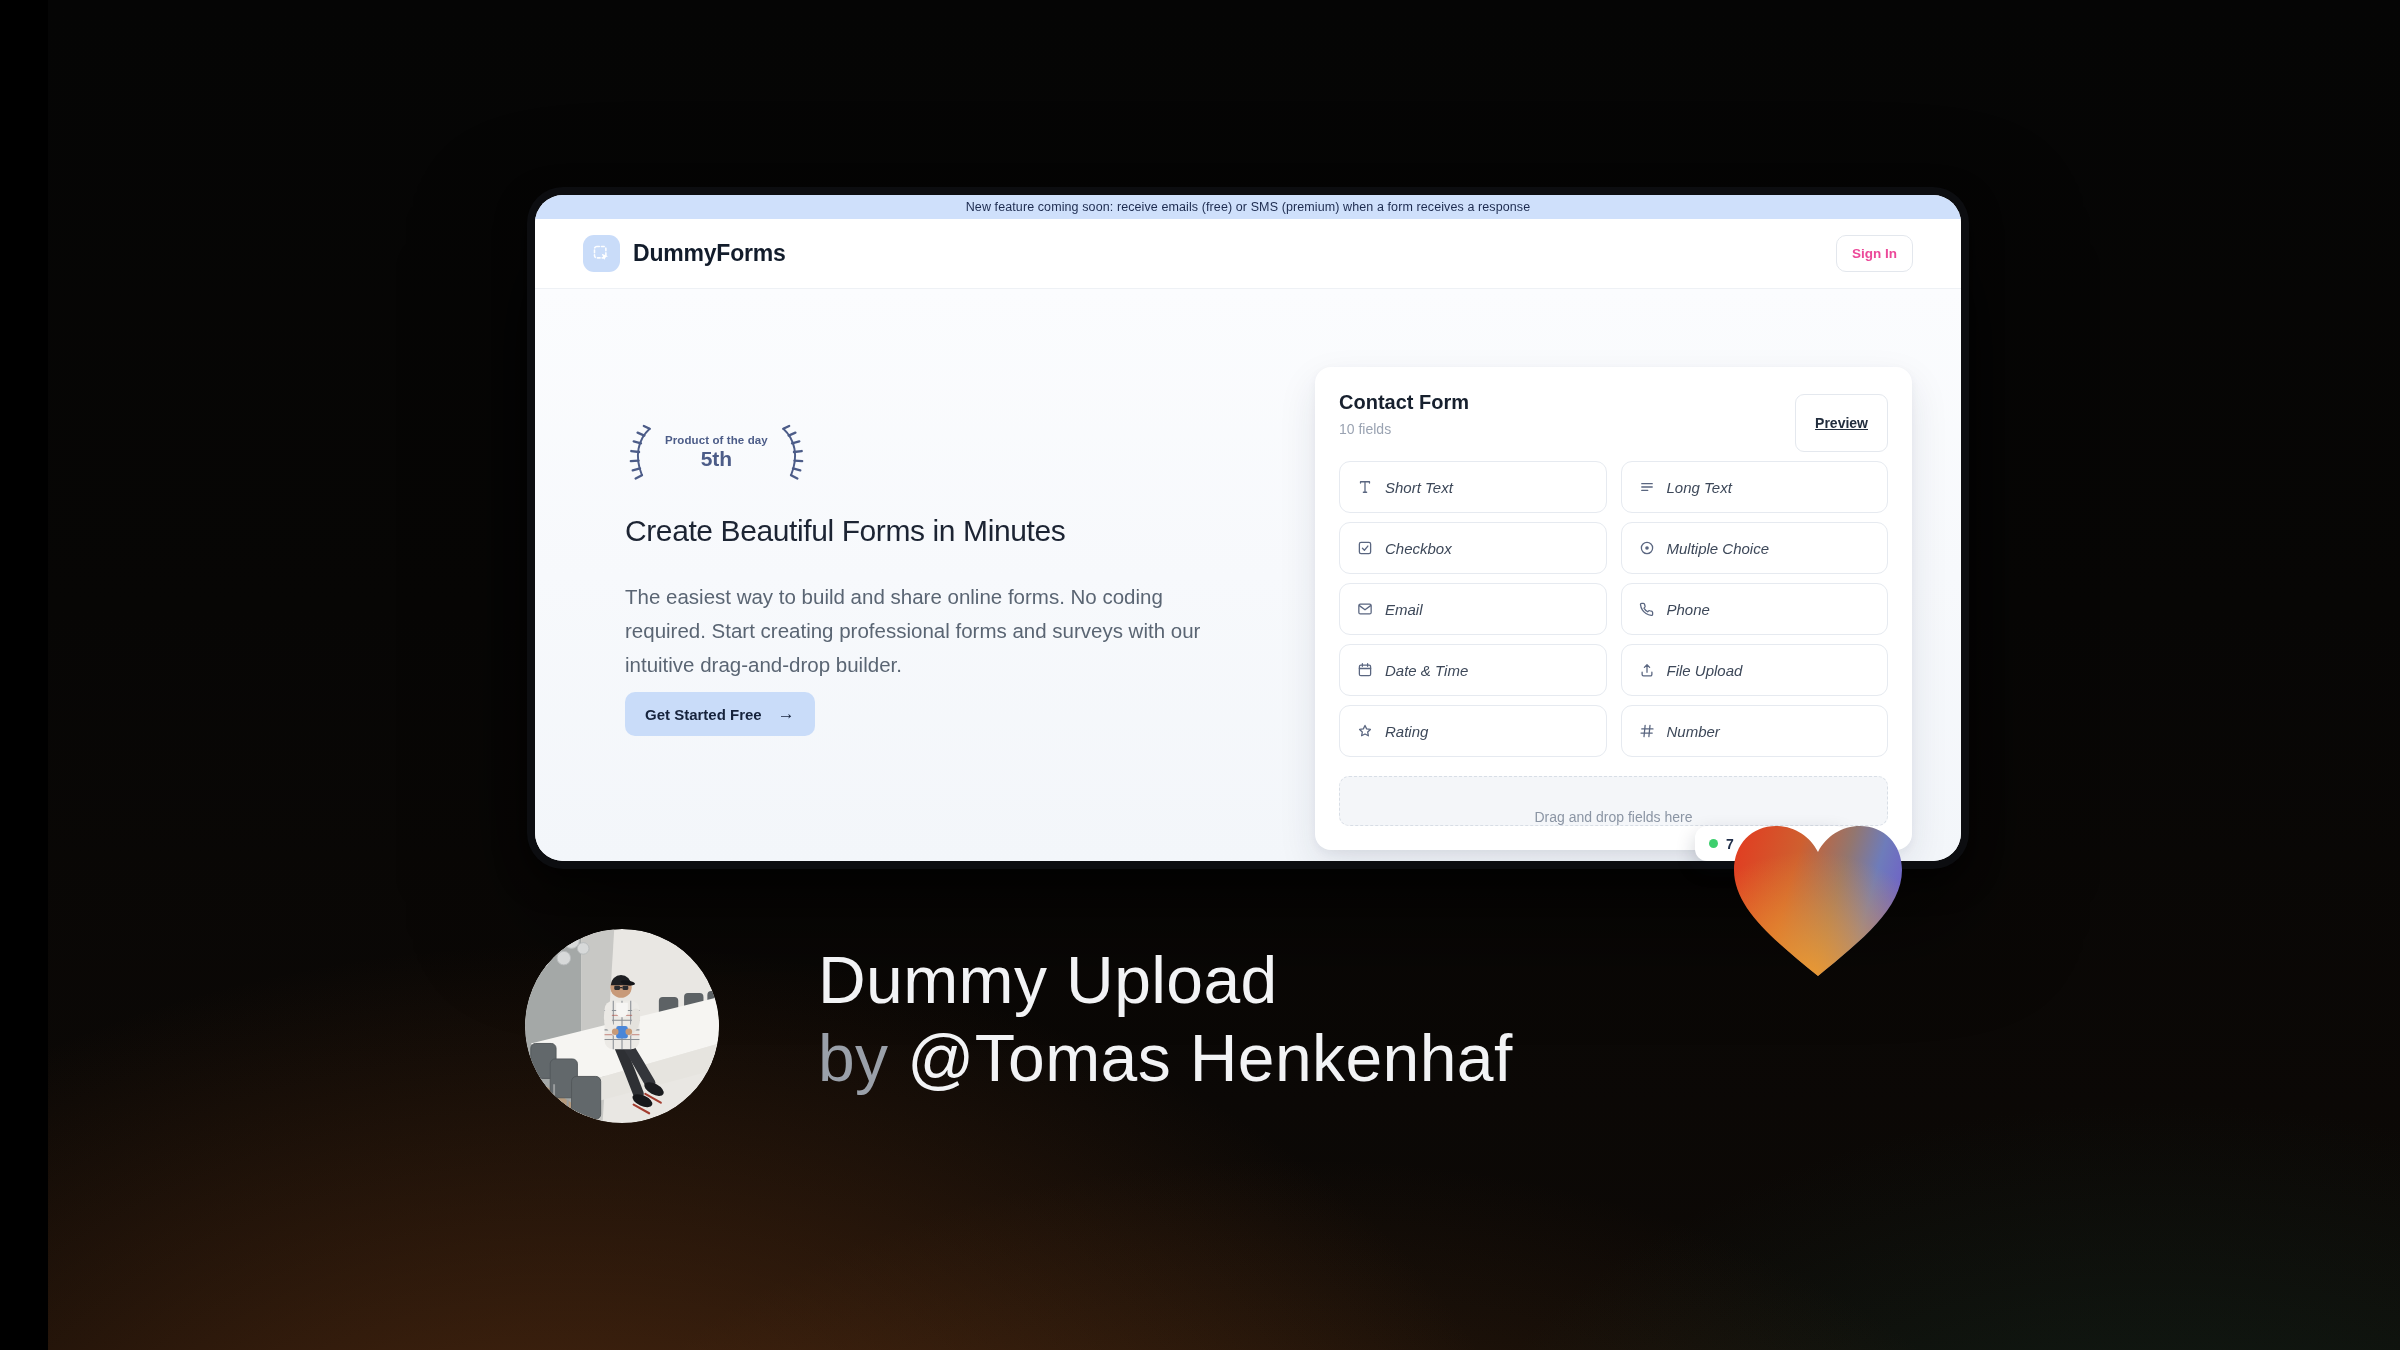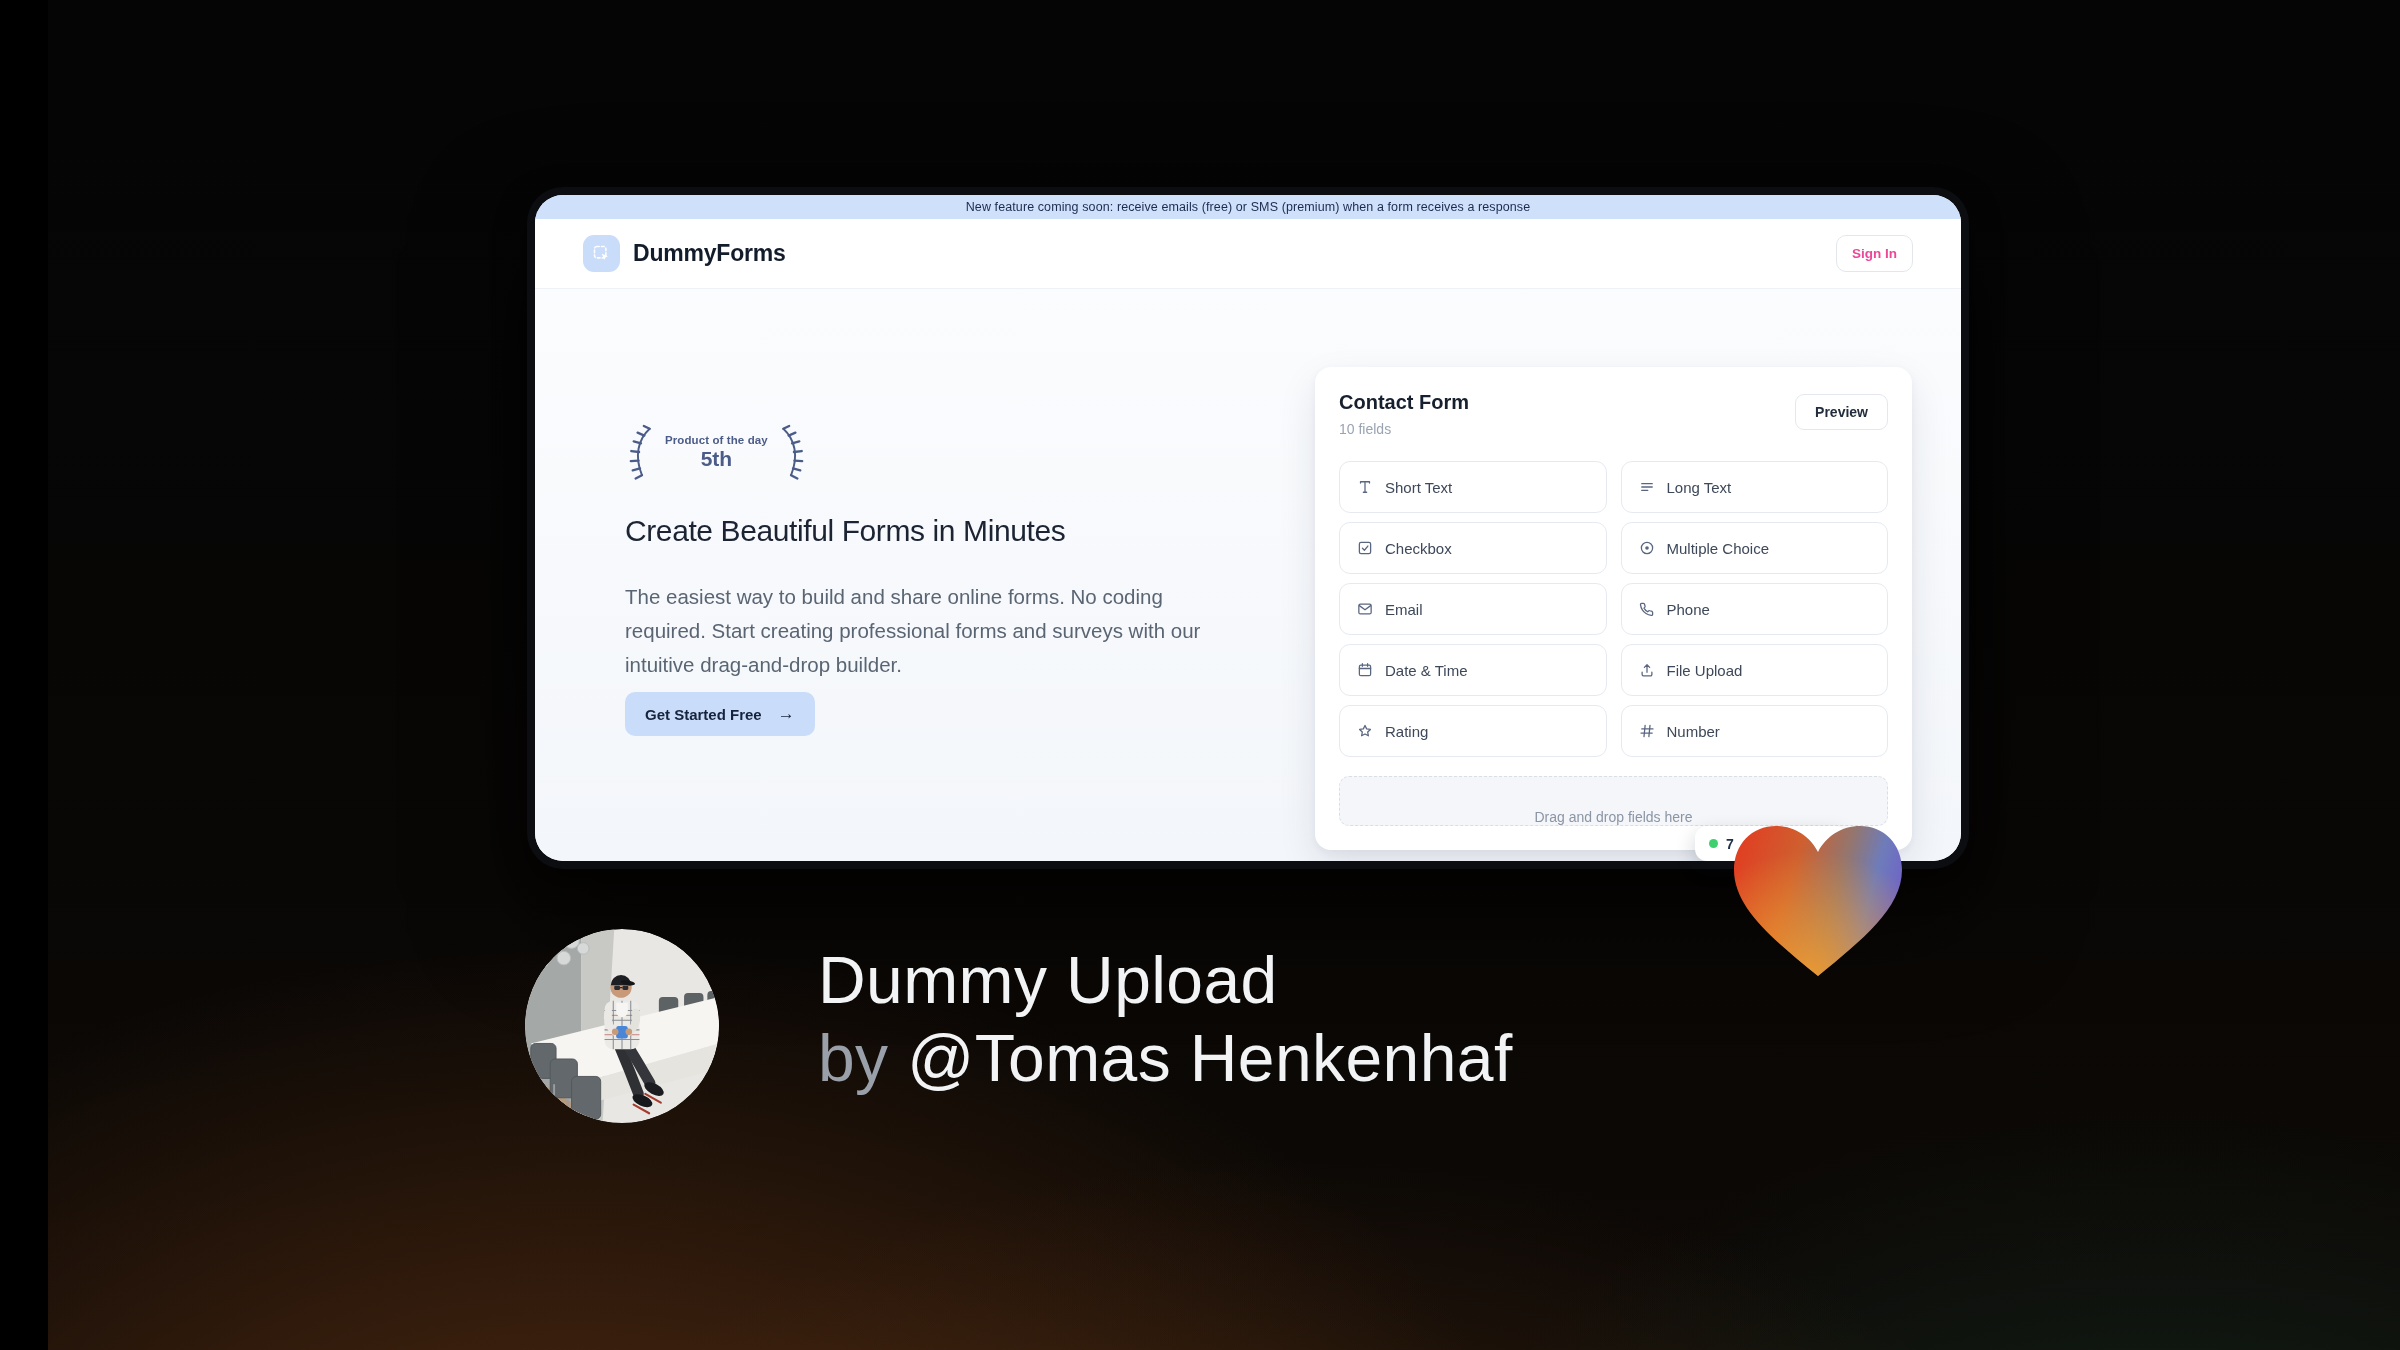--- a/index.html
+++ b/index.html
@@ -73,33 +73,33 @@
   
   .form-card{
     position:absolute; left:780px; top:78px; width:597px; height:483px;
     background:#fff; border-radius:16px; padding:24px;
     box-shadow:0 16px 38px rgba(30,41,70,.10), 0 3px 8px rgba(30,41,70,.05);
   }
   .card-head{ display:flex; justify-content:space-between; align-items:flex-start; height:44px; }
   .card-title{ font-size:20px; font-weight:700; color:#17202e; }
   .card-sub{ margin-top:7px; font-size:14px; color:#9aa3b2; }
   .preview{
-    background:#fff; border:1px solid #e4e8ee; border-radius:9px; padding:9px 19px;
-    font-family:inherit; font-size:14px; font-weight:600; color:#222d3d; cursor:pointer; margin-top:3px;
+    background:#fff; border:1px solid #e4e8ee; border-radius:9px; padding:20px 19px;
+    font-family:inherit; font-size:14px; font-weight:600; color:#222d3d; cursor:pointer; margin-top:3px;text-decoration:underline;
   }
   .field-grid{
     margin-top:26px; display:grid; grid-template-columns:1fr 1fr; column-gap:14px; row-gap:9px;
   }
   .field-btn{
     height:52px; background:#fff; border:1px solid #e6eaf0; border-radius:11px;
     display:flex; align-items:center; gap:11px; padding:0 16px; cursor:pointer; font-family:inherit;
   }
   .f-icon{ width:18px; height:18px; color:#5a6680; display:inline-flex; }
   .f-icon svg{ width:18px; height:18px; }
-  .f-label{ font-size:15px; font-weight:500; color:#3d4859; }
+  .f-label{ font-size:15px; font-weight:500; color:#3d4859;font-style:italic; }
   .dropzone{
     margin-top:19px; height:50px; background:#f4f6f9; border:1.5px dashed #d8dee6;
     border-radius:10px; display:flex; align-items:flex-end; justify-content:center;
     font-size:14px; color:#8b95a4; cursor:pointer;
   }
 
   
   .status-badge{
     position:absolute; left:1647px; top:826px; width:152px; height:35px; z-index:3;
     background:#fff; border-radius:12px; display:flex; align-items:center; gap:8px;

